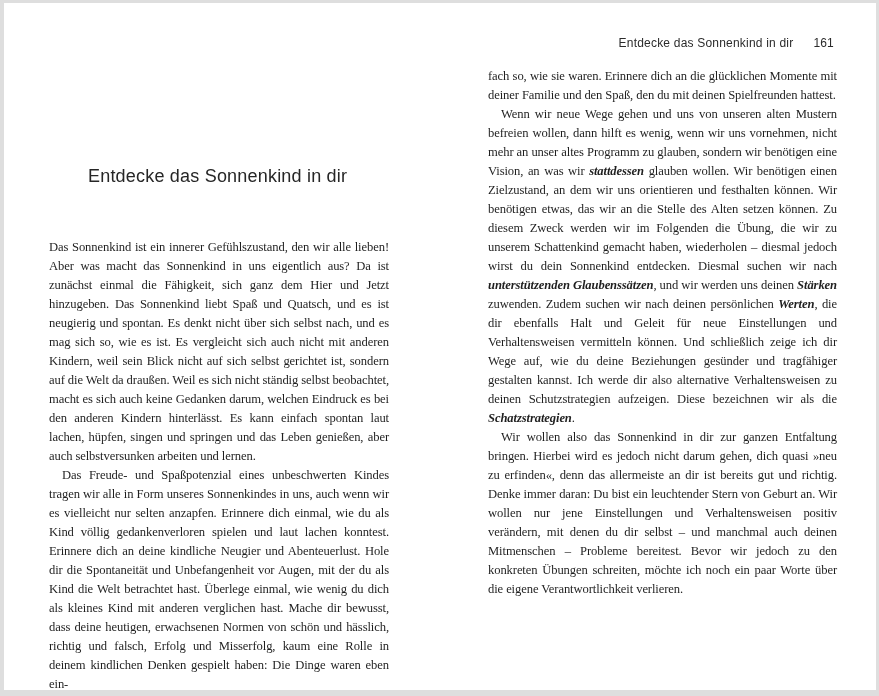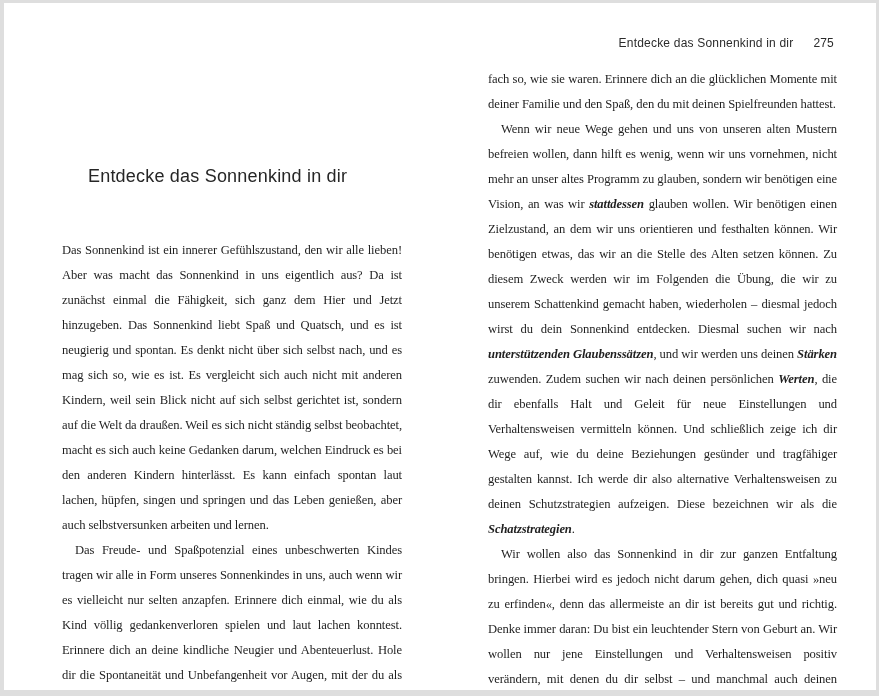--- a/index.html
+++ b/index.html
@@ -49,28 +49,28 @@
     font-weight: 500;
     letter-spacing: 0.2px;
     color: #262626;
     white-space: nowrap;
   }
   
   .col {
     position: absolute;
     color: #1f1f1f;
     font-size: 12.6px;
-    line-height: 25px;
+    line-height: 19px;
     text-align: justify;
     letter-spacing: -0.1px;
     hyphens: auto;
     -webkit-hyphens: auto;
   }
   .col-left {
-    left: 58px;
+    left: 45px;
     top: 235px;
     width: 340px;
     height: 410px;
   }
   .col-right {
     left: 484px;
     top: 64px;
     width: 349px;
     height: 520px;
   }
@@ -85,21 +85,21 @@
     font-style: italic;
     font-weight: bold;
   }
 </style>
 </head>
 <body>
 
 <div class="page">
 
   <div class="running-header">
-    <span>Entdecke das Sonnenkind in dir</span><span class="pagenum">275</span>
+    <span>Entdecke das Sonnenkind in dir</span><span class="pagenum">161</span>
   </div>
 
   <h1 class="chapter-heading">Entdecke das Sonnenkind in dir</h1>
 
   <div class="col col-left">
     <p class="para"><span>Das Sonnenkind ist ein innerer Gefühlszustand, den wir alle lieben! Aber was macht das Sonnenkind in uns eigentlich aus? Da ist zunächst einmal die Fähigkeit, sich ganz dem Hier und Jetzt hinzugeben. Das Sonnenkind liebt Spaß und Quatsch, und es ist neugierig und spontan. Es denkt nicht über sich selbst nach, und es mag sich so, wie es ist. Es vergleicht sich auch nicht mit anderen Kindern, weil sein Blick nicht auf sich selbst gerichtet ist, sondern auf die Welt da draußen. Weil es sich nicht ständig selbst beobachtet, macht es sich auch keine Gedanken darum, welchen Eindruck es bei den anderen Kindern hinterlässt. Es kann einfach spontan laut lachen, hüpfen, singen und springen und das Leben genießen, aber auch selbstversunken arbeiten und lernen.</span></p>
     <p class="para indent"><span>Das Freude- und Spaßpotenzial eines unbeschwerten Kindes tragen wir alle in Form unseres Sonnenkindes in uns, auch wenn wir es vielleicht nur selten anzapfen. Erinnere dich einmal, wie du als Kind völlig gedankenverloren spielen und laut lachen konntest. Erinnere dich an deine kindliche Neugier und Abenteuerlust. Hole dir die Spontaneität und Unbefangenheit vor Augen, mit der du als Kind die Welt betrachtet hast. Überlege einmal, wie wenig du dich als kleines Kind mit anderen verglichen hast. Mache dir bewusst, dass deine heutigen, erwachsenen Normen von schön und hässlich, richtig und falsch, Erfolg und Misserfolg, kaum eine Rolle in deinem kindlichen Denken gespielt haben: Die Dinge waren eben ein-</span></p>
   </div>
 
   <div class="col col-right">

